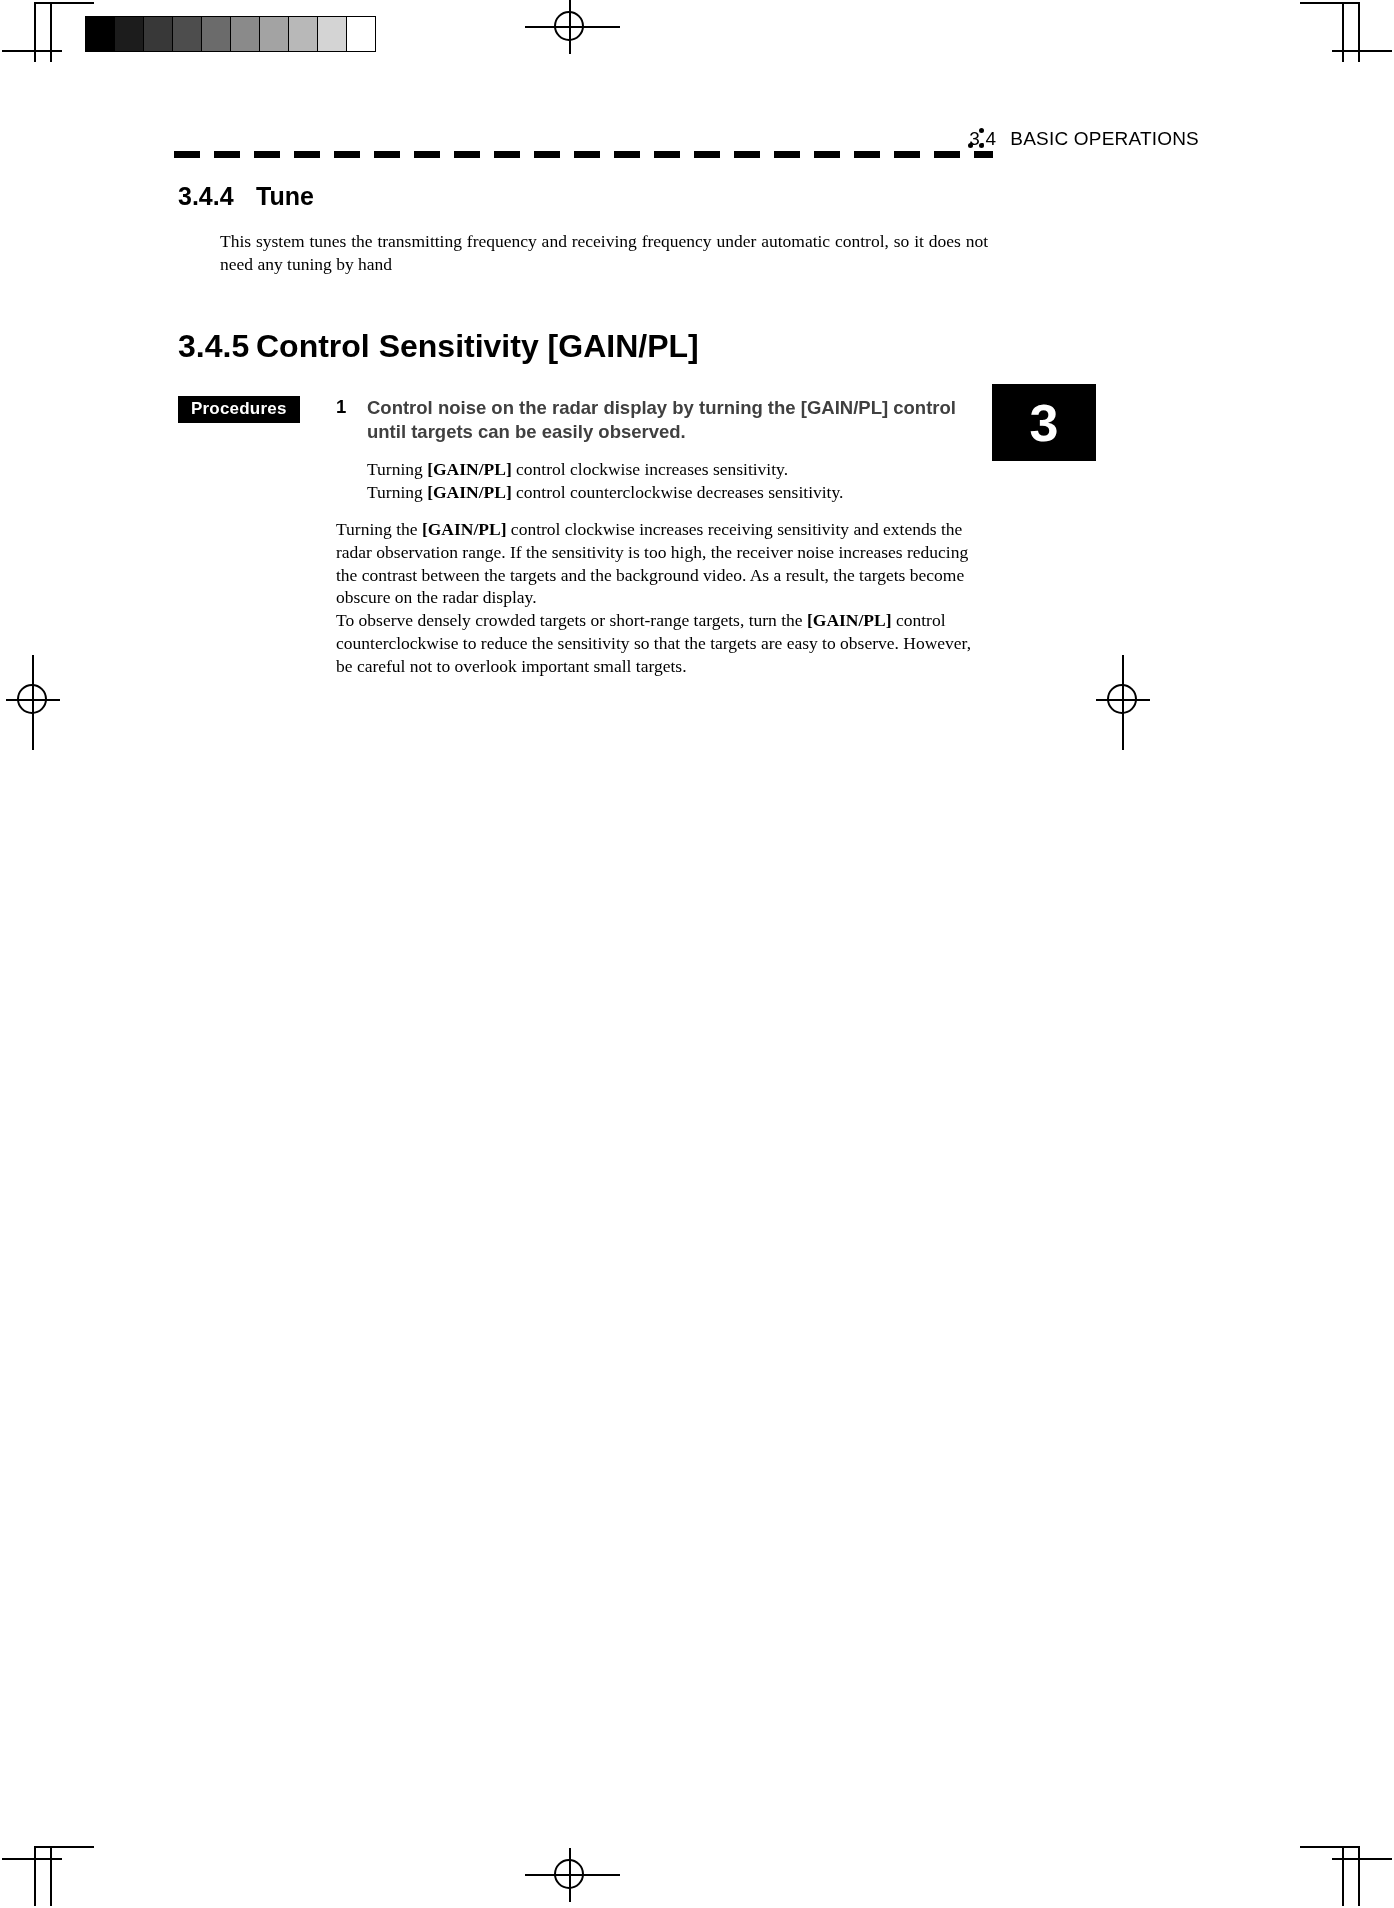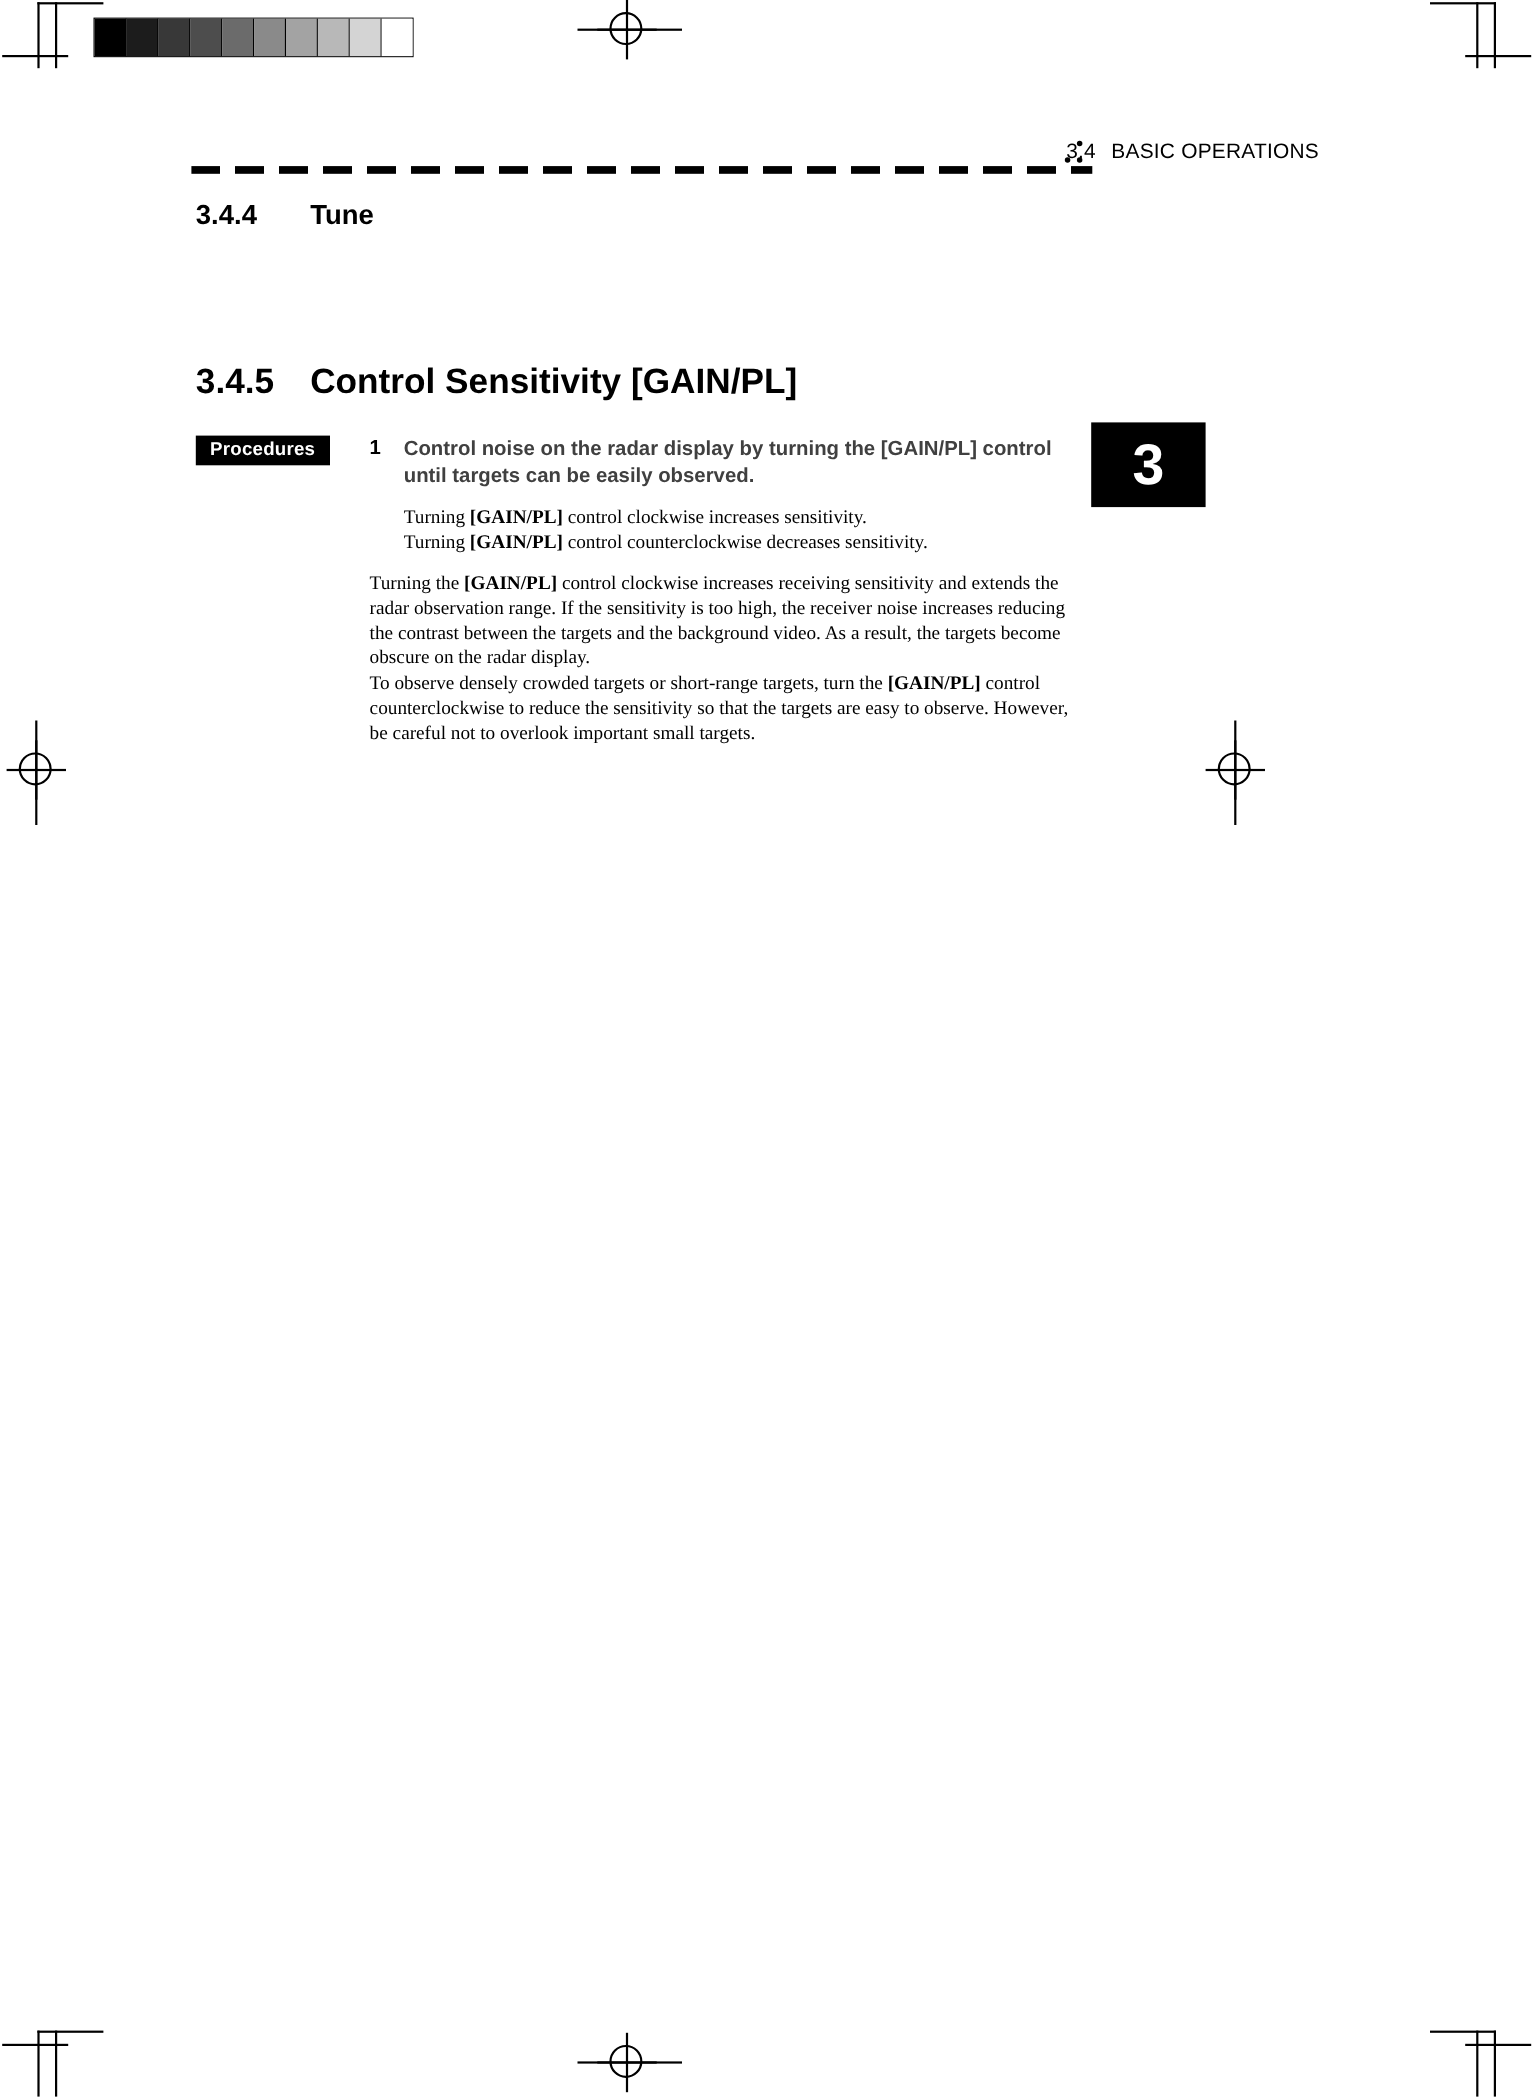--- a/index.html
+++ b/index.html
@@ -41,21 +41,21 @@
   .dots .d2{left:11px; top:2px;}
   .dots .d3{left:11px; top:17px;}
 
   .dashrule{position:absolute;left:174px;top:151px;width:819px;height:7px;
       background:repeating-linear-gradient(to right,#000 0 26px,transparent 26px 40px);}
 
   
   .h2{position:absolute;font-family:"Liberation Sans", sans-serif;
       font-weight:bold;color:#000;white-space:nowrap;}
   .h2 .n{display:inline-block;}
-  .h2 .t{display:inline-block;margin-left:26px;}
+  .h2 .t{display:inline-block;}
 
   #h-344{left:178px;top:182px;font-size:25px;}
   #h-344 .n{width:78px;}
   #h-345{left:178px;top:328px;font-size:32px;}
   #h-345 .n{width:78px;}
 
   
   .body{position:absolute;color:#000;font-size:17.5px;line-height:1.30;}
   .just{text-align:justify;}
   b{font-weight:bold;}
@@ -169,20 +169,21 @@
     <span class="d1"></span>
       <span class="d2"></span>
       <span class="d3"></span>
   </div>
   <div class="dashrule"></div>
 
   <div class="h2" id="h-344">
     <span class="n">3.4.4</span><span class="t">Tune</span>
   </div>
 
+  <div class="body just" id="p-tune">This system tunes the transmitting frequency and receiving frequency under automatic control, so it does not need any tuning by hand</div>
 
   <div class="h2" id="h-345">
     <span class="n">3.4.5</span><span class="t">Control Sensitivity [GAIN/PL]</span>
   </div>
 
   <div class="badge">Procedures</div>
 
   <div class="chap">3</div>
 
   <div class="step-no">1</div>

